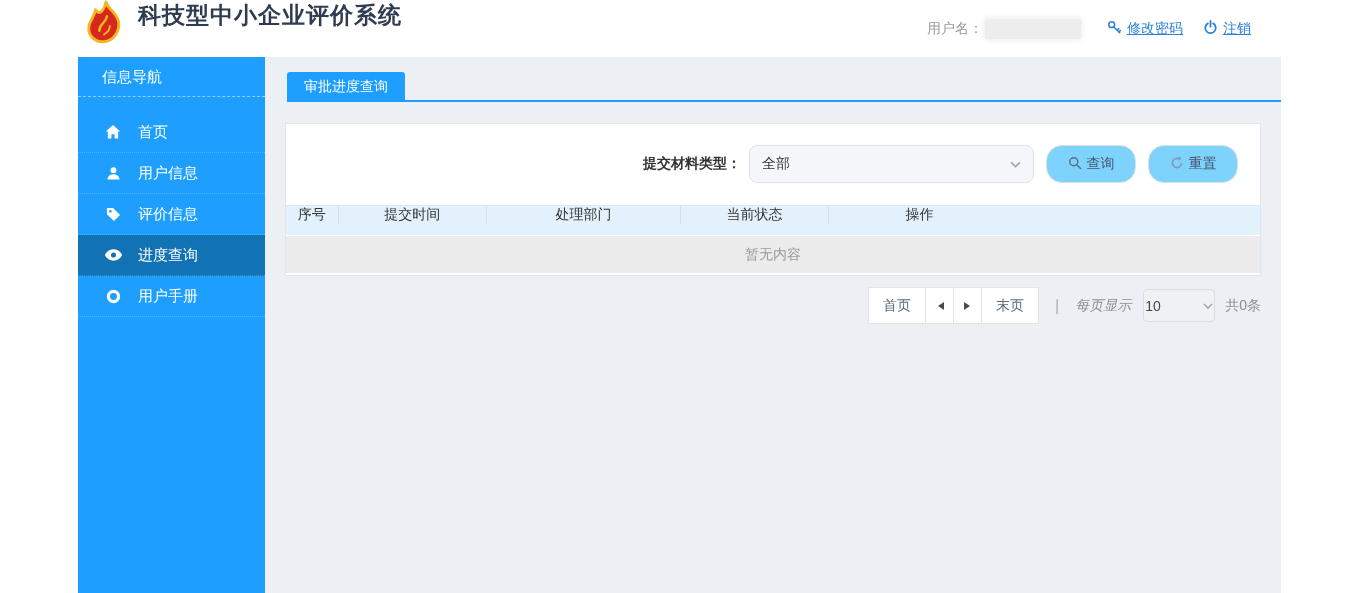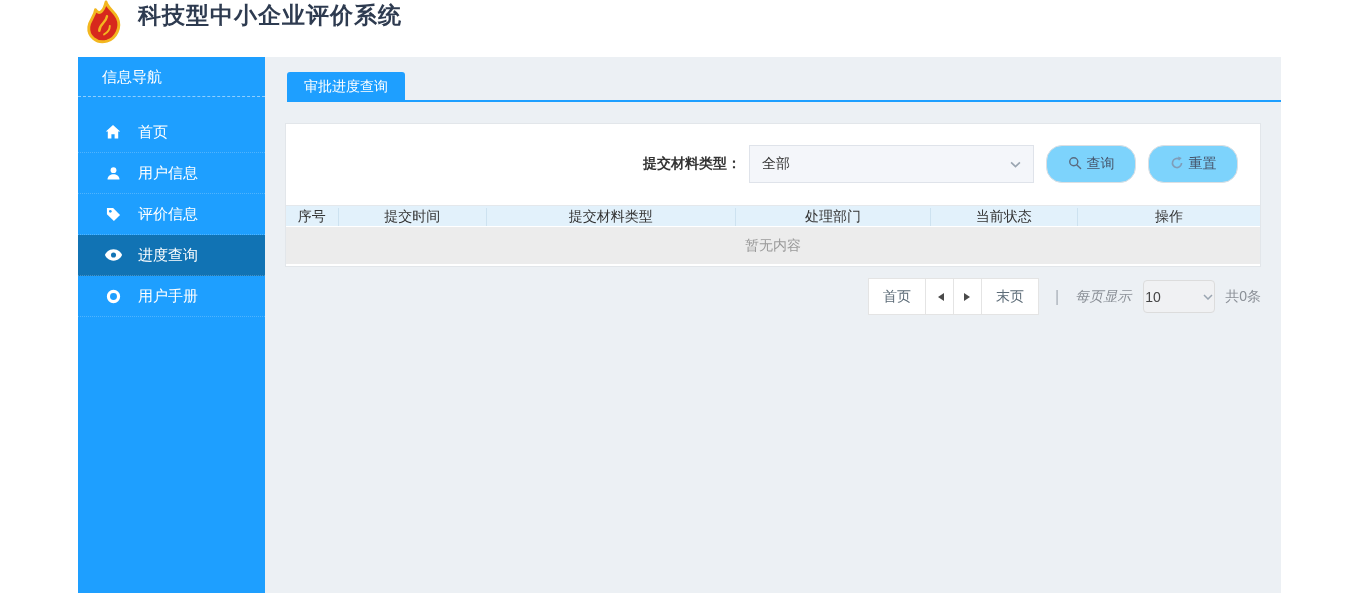--- a/index.html
+++ b/index.html
@@ -33,26 +33,26 @@
   .main { width:1016px; flex:none; background:#ecf0f4; }
 
   .tabbar { padding:15px 0 0 22px; }
   .tabstrip { display:flex; border-bottom:2px solid #1e9fff; }
   .tab { background:#1e9fff; color:#fff; font-size:14px; height:28px; line-height:28px; padding:0 17px; border-radius:3px 3px 0 0; cursor:pointer; }
 
   .panel { background:#fff; border:1px solid #e2e6ea; margin:21px 20px 0 20px; padding-bottom:2px; }
 
   .filter-row { display:flex; align-items:center; justify-content:flex-end; padding:21px 22px 0 0; }
   .filter-label { font-size:14px; font-weight:bold; color:#333; margin-right:8px; }
-  .select { width:285px; height:38px; background:#f4f6fa; border:1px solid #dfe3ea; border-radius:0; display:flex; align-items:center; padding:0 12px; font-size:14px; color:#333; cursor:pointer; }
+  .select { width:285px; height:38px; background:#f4f6fa; border:1px solid #dfe3ea; border-radius:8px; display:flex; align-items:center; padding:0 12px; font-size:14px; color:#333; cursor:pointer; }
   .select .chev { margin-left:auto; display:flex; }
   .btn { min-width:90px; height:38px; background:#7dd3fc; border:1px solid #dcdfe3; border-radius:16px; display:flex; align-items:center; justify-content:center; gap:5px; font-size:14px; color:#46546a; margin-left:12px; cursor:pointer; }
 
   .table { margin-top:22px; border-top:1px solid #e4e8ec; }
-  .thead { display:flex; background:#e2f1fb; height:20px; align-items:flex-end; font-size:14px; color:#333; }
+  .thead { display:flex; background:#e2f1fb; height:29px; align-items:flex-start; font-size:14px; color:#333; }
   .th { display:flex; align-items:center; justify-content:center; }
   .th + .th { border-left:1px solid #cde2f0; }
   .th.c0{width:5.3%;} .th.c1{width:15.2%;} .th.c2{width:25.6%;} .th.c3{width:20%;} .th.c4{width:15.1%;} .th.c5{width:18.8%;}
   .empty-row { height:37px; background:#ececec; margin-top:1px; display:flex; align-items:center; justify-content:center; color:#9a9a9a; font-size:14px; }
 
   .pagination { display:flex; align-items:center; justify-content:flex-end; margin:11px 20px 0 0; font-size:14px; }
   .pg-group { display:flex; }
   .pg-btn { height:37px; background:#fff; border:1px solid #e4e4e4; display:flex; align-items:center; justify-content:center; color:#5c6b77; margin-left:-1px; cursor:pointer; }
   .pg-btn.first-btn { margin-left:0; }
   .pg-btn.txt { padding:0 14px; }
@@ -73,20 +73,44 @@
   <div class="header">
     <div class="logo">
       <svg viewBox="0 0 44 48" width="42" height="46">
         <path d="M22 2 C 24 9, 31 12, 34 19 C 38 28, 33 40, 23 43 C 12 46, 3 38, 4 28 C 4.8 21, 10 18, 11 10 C 14 15, 19 14, 22 2 Z" fill="#d7281d" stroke="#f3b71f" stroke-width="3" stroke-linejoin="round"></path>
         <path d="M15 32 C 15 25, 22 24, 23 17" fill="none" stroke="#f3b71f" stroke-width="2.6" stroke-linecap="round"></path>
         <path d="M20 36 C 24 34, 26 31, 26 27" fill="none" stroke="#f3b71f" stroke-width="2" stroke-linecap="round"></path>
       </svg>
     </div>
     <div class="app-title">科技型中小企业评价系统</div>
 
+    <div class="header-right">
+      <span class="username-label">用户名：</span>
+      <span class="username-redacted"></span>
+      <a class="header-link">
+        <span>
+          <svg viewBox="0 0 16 16" width="15" height="15" fill="none" stroke="#2b82d9" stroke-width="1.6" stroke-linecap="round">
+            <circle cx="5" cy="5" r="3.1"></circle>
+            <path d="M7.4 7.4 L13.6 13.6"></path>
+            <path d="M10.8 10.8 L12.6 9.2"></path>
+            <path d="M12.7 12.7 L14.4 11.2"></path>
+          </svg>
+        </span>
+        <span>修改密码</span>
+      </a>
+      <a class="header-link">
+        <span>
+          <svg viewBox="0 0 16 16" width="15" height="15" fill="none" stroke="#2b82d9" stroke-width="1.9" stroke-linecap="round">
+            <path d="M5.2 3.6 A 5.6 5.6 0 1 0 10.8 3.6"></path>
+            <line x1="8" y1="1" x2="8" y2="7.2"></line>
+          </svg>
+        </span>
+        <span>注销</span>
+      </a>
+    </div>
   </div>
 
   <div class="body">
 
     <aside class="sidebar">
       <div class="sidebar-title">信息导航</div>
       <div class="sidebar-spacer"></div>
 
       <div class="nav-item">
         <span class="nav-icon">
@@ -174,21 +198,20 @@
               </svg>
             </span>
             <span>重置</span>
           </button>
         </div>
 
         <div class="table">
           <div class="thead">
             <div class="th c0">序号</div>
             <div class="th c1">提交时间</div>
-            <div class="th c2">提交材料类型</div>
             <div class="th c3">处理部门</div>
             <div class="th c4">当前状态</div>
             <div class="th c5">操作</div>
           </div>
           <div class="empty-row">暂无内容</div>
         </div>
       </div>
 
       <div class="pagination">
         <div class="pg-group">

